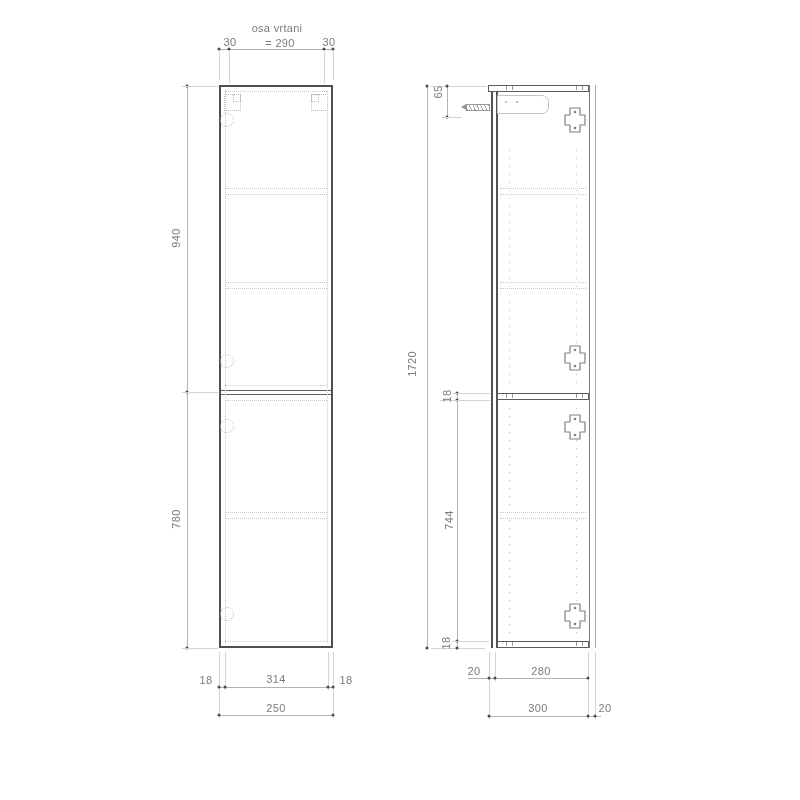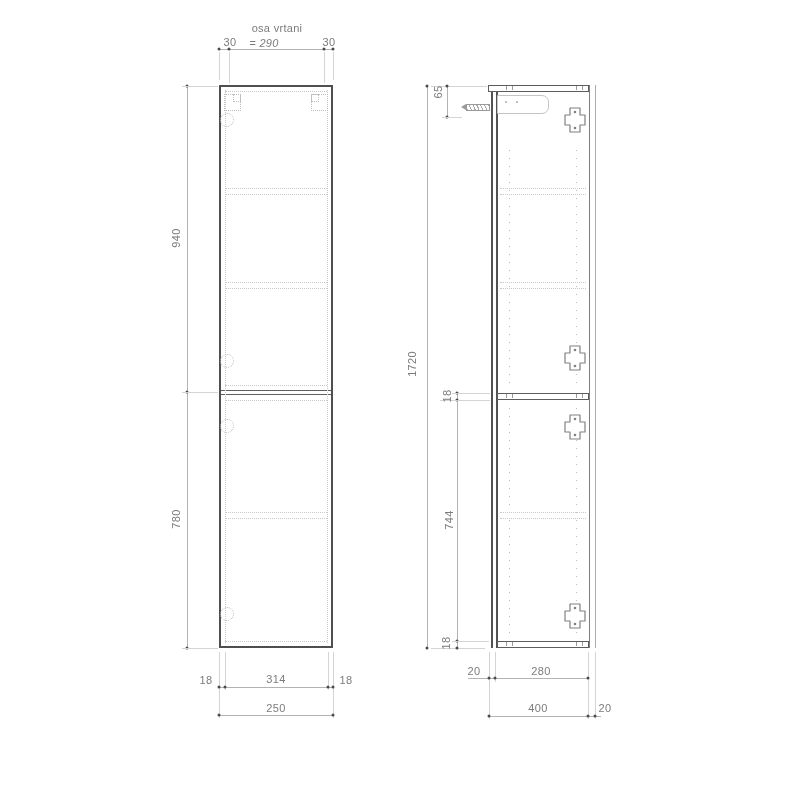--- a/index.html
+++ b/index.html
@@ -58,21 +58,21 @@
     <div class="hanger-sq" style="left:233px;top:94px;width:8px;height:8px;"></div>
     <div class="hanger-sq" style="left:311px;top:94px;width:17px;height:17px;"></div>
     <div class="hanger-sq" style="left:311px;top:94px;width:8px;height:8px;"></div>
 
     <div class="hinge-circ" style="left:220px;top:113px;"></div>
     <div class="hinge-circ" style="left:220px;top:354px;"></div>
     <div class="hinge-circ" style="left:220px;top:419px;"></div>
     <div class="hinge-circ" style="left:220px;top:607px;"></div>
 
     <div class="lbl" style="left:277px;top:28px;">osa vrtani</div>
-    <div class="lbl" style="left:264px;top:43px;font-style:italic;">= 290</div>
+    <div class="lbl" style="left:280px;top:43px;">= 290</div>
     <div class="lbl" style="left:230px;top:42px;">30</div>
     <div class="lbl" style="left:329px;top:42px;">30</div>
     <div class="h" style="left:219px;top:49px;width:114px;"></div>
     <div class="dot" style="left:219px;top:49px;"></div>
     <div class="dot" style="left:229px;top:49px;"></div>
     <div class="dot" style="left:324px;top:49px;"></div>
     <div class="dot" style="left:333px;top:49px;"></div>
     <div class="v ext" style="left:219px;top:52px;height:28px;"></div>
     <div class="v ext" style="left:229px;top:52px;height:31px;"></div>
     <div class="v ext" style="left:324px;top:52px;height:31px;"></div>
@@ -200,21 +200,21 @@
     <div class="v ext" style="left:588px;top:652px;height:67px;"></div>
     <div class="v ext" style="left:595px;top:652px;height:67px;"></div>
 
     <div class="lbl" style="left:474px;top:671px;">20</div>
     <div class="lbl" style="left:541px;top:671px;">280</div>
     <div class="h" style="left:468px;top:678px;width:120px;"></div>
     <div class="dot" style="left:489px;top:678px;"></div>
     <div class="dot" style="left:495px;top:678px;"></div>
     <div class="dot" style="left:588px;top:678px;"></div>
 
-    <div class="lbl" style="left:538px;top:708px;">400</div>
+    <div class="lbl" style="left:538px;top:708px;">300</div>
     <div class="lbl" style="left:605px;top:708px;">20</div>
     <div class="h" style="left:489px;top:716px;width:112px;"></div>
     <div class="dot" style="left:489px;top:716px;"></div>
     <div class="dot" style="left:588px;top:716px;"></div>
     <div class="dot" style="left:595px;top:716px;"></div>
   </div>
 
 </div>
 
 </body></html>

